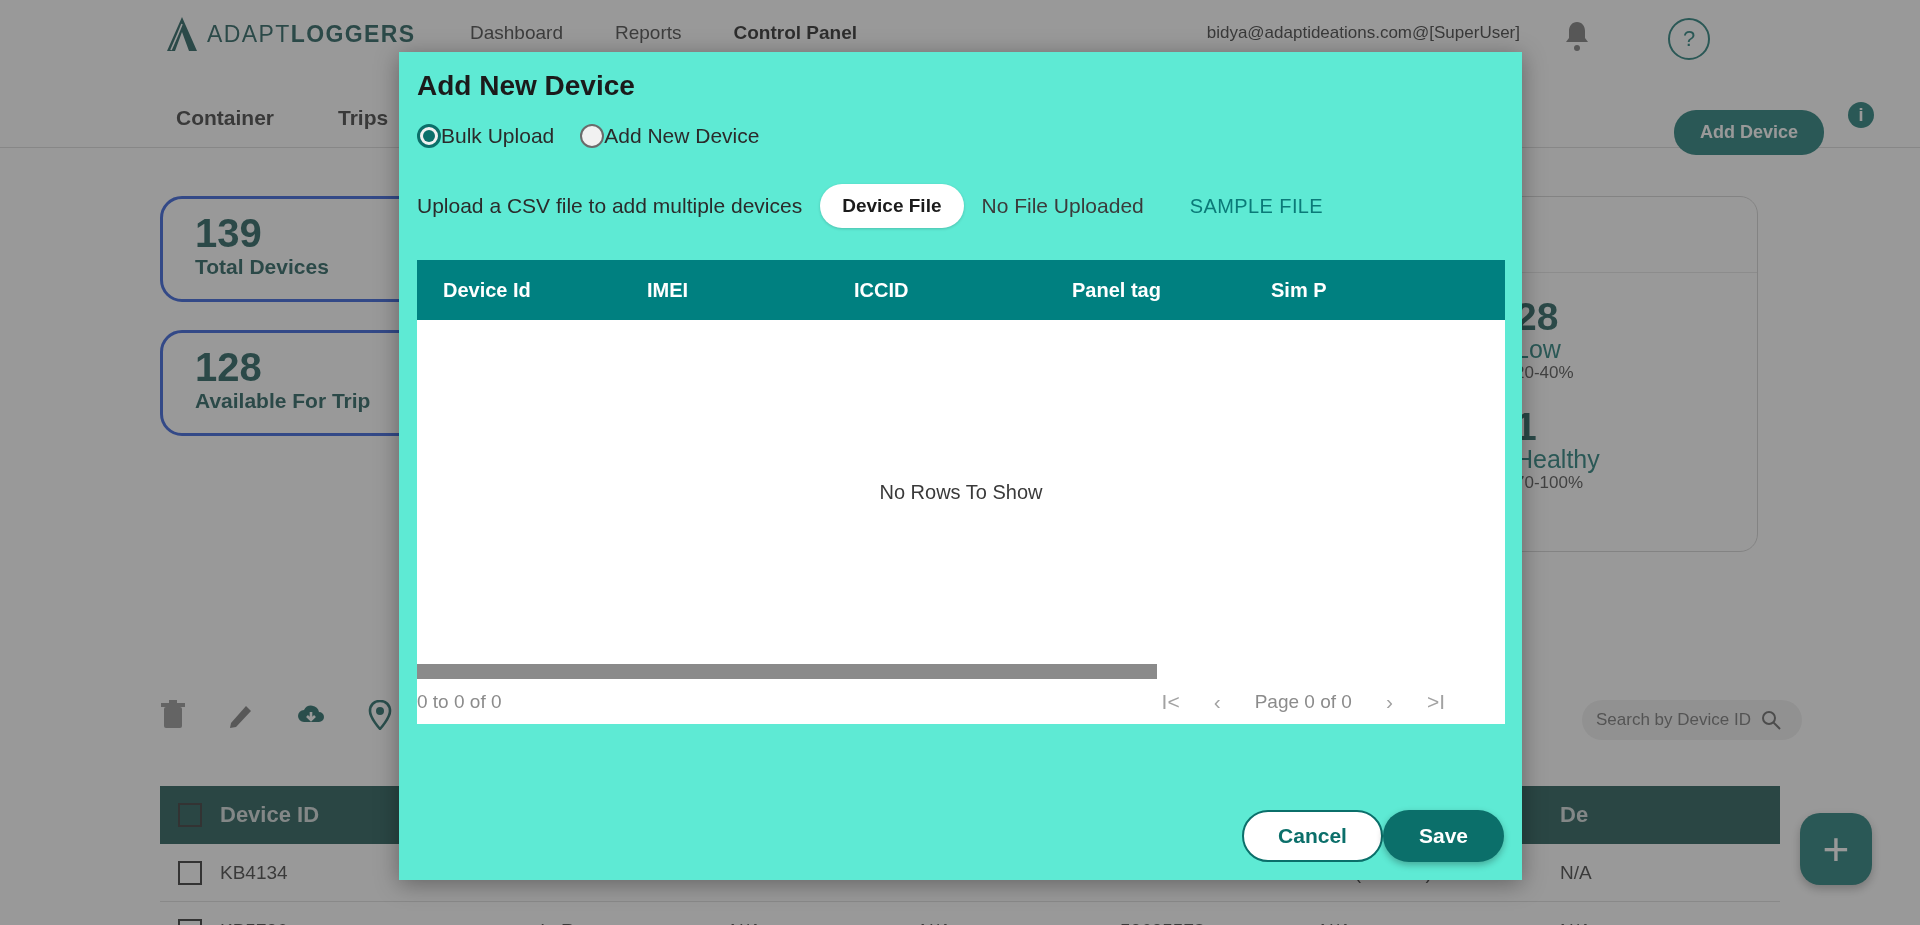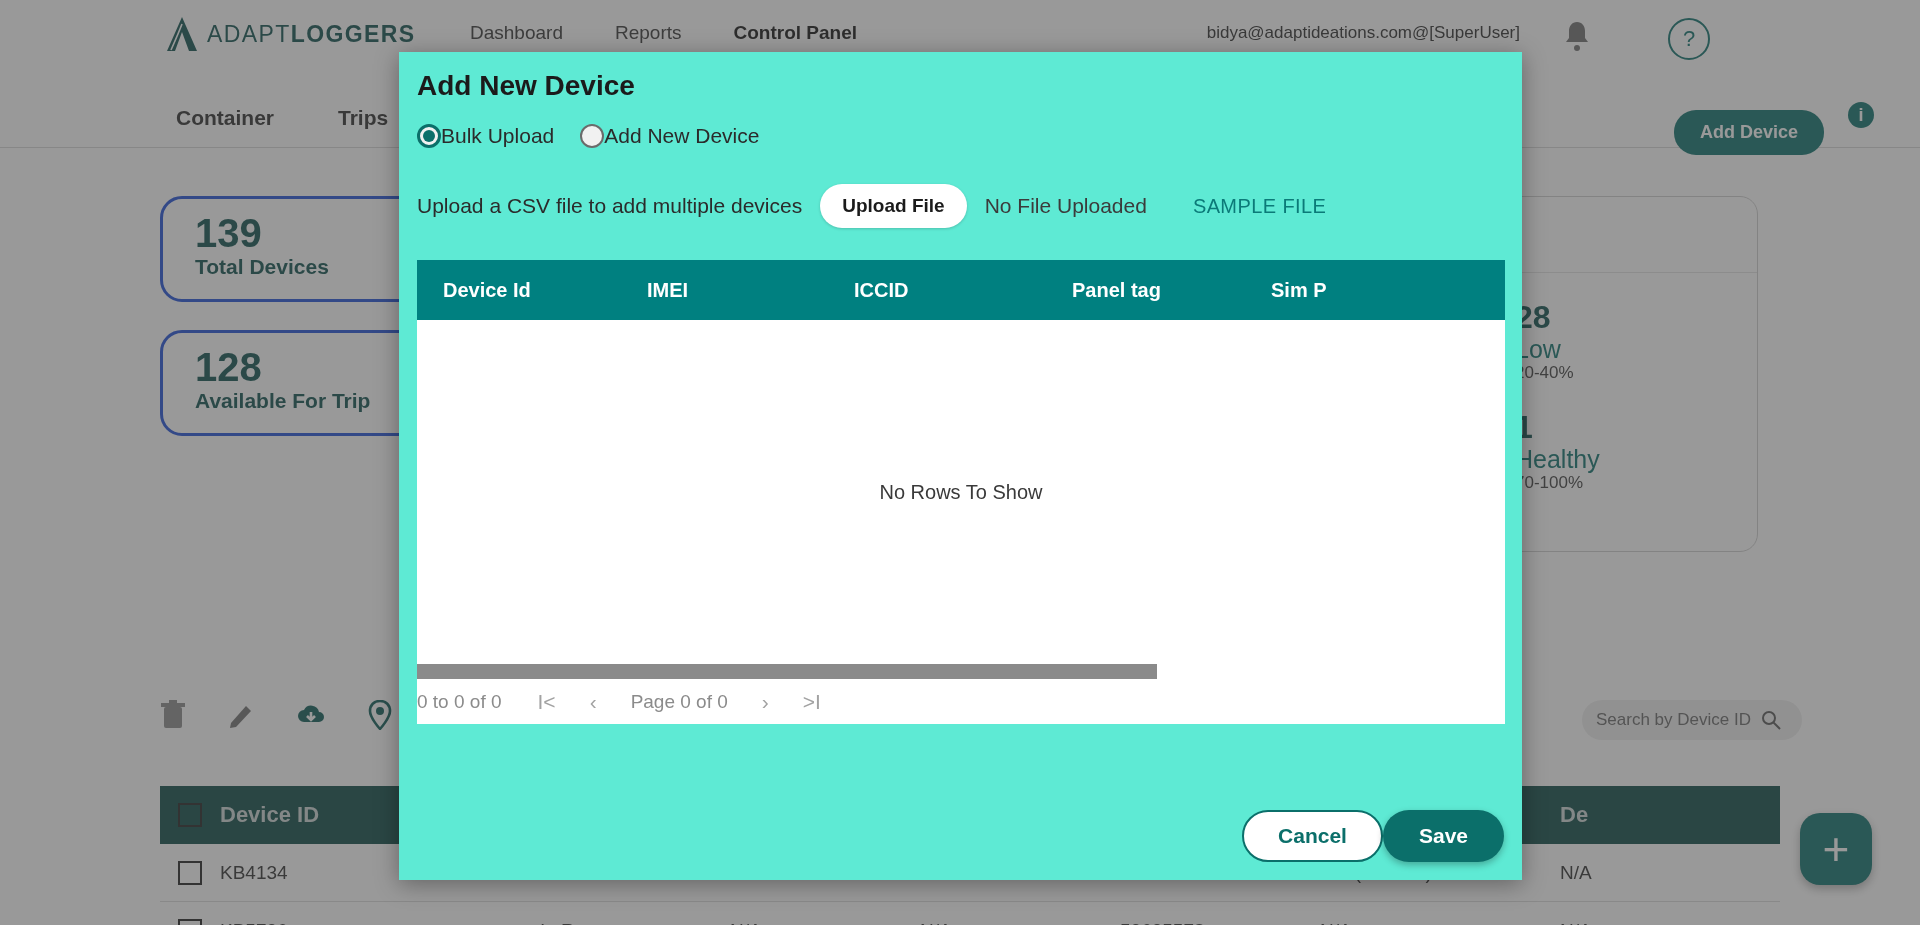--- a/index.html
+++ b/index.html
@@ -62,21 +62,21 @@
   .stat-card .lbl { font-size: 21px; font-weight: 700; color: #0d4f4c; margin-top: 2px; }
   .sc1 { top: 196px; } .sc2 { top: 330px; } .sc3 { top: 464px; }
 
   .battery-panel {
     position: absolute; left: 1418px; top: 196px; width: 340px; height: 356px;
     border: 1px solid #cfcfcf; border-radius: 18px; background: #fff;
   }
   .battery-panel .bp-title { font-size: 23px; font-weight: 700; color: #2b2b2b; padding: 26px 0 0 30px; }
   .battery-panel .divider { height: 1px; background: #e3e3e3; margin-top: 22px; }
   .bstat { display: flex; align-items: center; gap: 22px; padding: 26px 0 0 40px; }
-  .bstat .bnum { font-size: 32px; font-weight: 700; color: #0d4f4c; line-height: 36px; }
+  .bstat .bnum { font-size: 39px; font-weight: 700; color: #0d4f4c; line-height: 36px; }
   .bstat .blab { font-size: 25px; color: #0b6f6a; line-height: 28px; }
   .bstat .brange { font-size: 17px; color: #3d3d3d; }
 
   .toolbar-icons { position: absolute; left: 160px; top: 700px; display: flex; gap: 42px; align-items: center; }
 
   .searchbox {
     position: absolute; right: 118px; top: 700px; width: 220px; height: 40px;
     border-radius: 20px; background: #eeeeee; display: flex; align-items: center;
     padding: 0 14px; gap: 10px; font-size: 17px; color: #666;
   }
@@ -141,21 +141,21 @@
   .grid-head-bar .col { font-size: 20px; font-weight: 700; color: #fff; flex: 0 0 auto; }
   .grid-body { height: 344px; background: #fff; position: relative; }
   .norows {
     position: absolute; left: 0; right: 0; top: 50%; transform: translateY(-50%);
     text-align: center; font-size: 20px; color: #3a3a3a;
   }
   .hscroll-track { height: 15px; background: #ffffff; }
   .hscroll-thumb { height: 15px; background: #8a8a8a; width: 740px; }
   .grid-footer {
     height: 45px; background: #fff; display: flex; align-items: center;
-    justify-content: flex-start; gap: 36px; padding-right: 60px;
+    justify-content: space-between; gap: 36px; padding-right: 60px;
     font-size: 19px; color: #8b8b8b;
   }
   .pg-ctrls { display: flex; align-items: center; gap: 34px; }
   .pg-btn { cursor: pointer; font-size: 21px; color: #a2a2a2; }
 
   .modal-actions { position: absolute; right: 18px; bottom: 18px; display: flex; gap: 0; }
   .btn-cancel {
     background: #fff; color: #0b6f6a; border: 2px solid #0b6f6a; border-radius: 26px;
     padding: 12px 34px; font-size: 21px; font-weight: 700; cursor: pointer;
   }
@@ -338,21 +338,21 @@
         <span class="radio-label">Bulk Upload</span>
       </label>
       <label class="radio-item">
         <span class="radio-outer"></span>
         <span class="radio-label">Add New Device</span>
       </label>
     </div>
 
     <div class="upload-row">
       <span class="upload-desc">Upload a CSV file to add multiple devices</span>
-      <button class="upload-btn">Upload File</button>
+      <button class="upload-btn">Device File</button>
       <span class="nofile">No File Uploaded</span>
       <span class="sample-link">SAMPLE FILE</span>
     </div>
 
     <div class="grid-wrap">
       <div class="grid-head-bar">
         <span class="col" style="width:230px;padding-left:26px;">Device Id</span>
         <span class="col" style="width:207px;">IMEI</span>
         <span class="col" style="width:218px;">ICCID</span>
         <span class="col" style="width:199px;">Panel tag</span>

